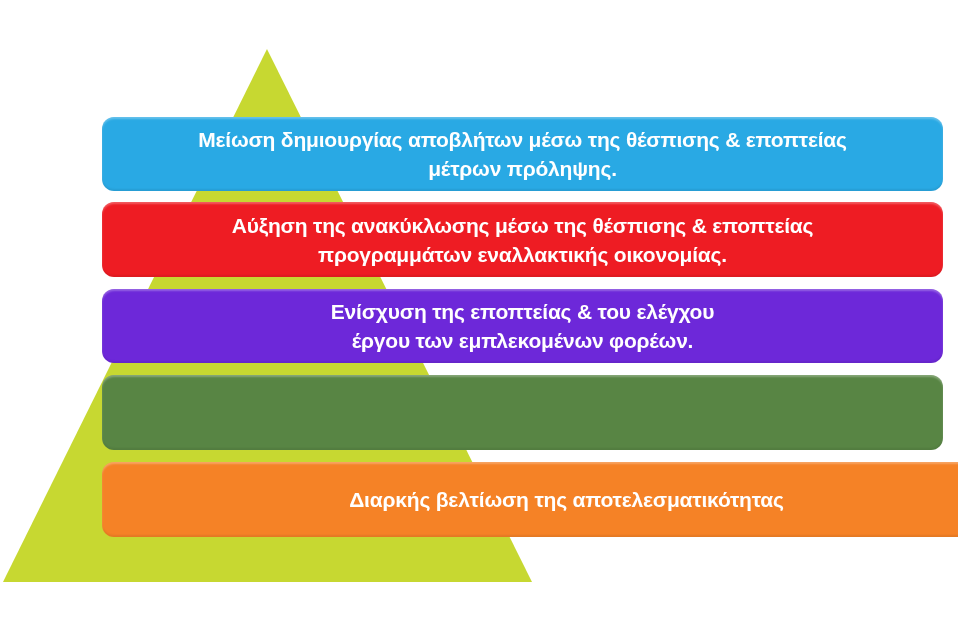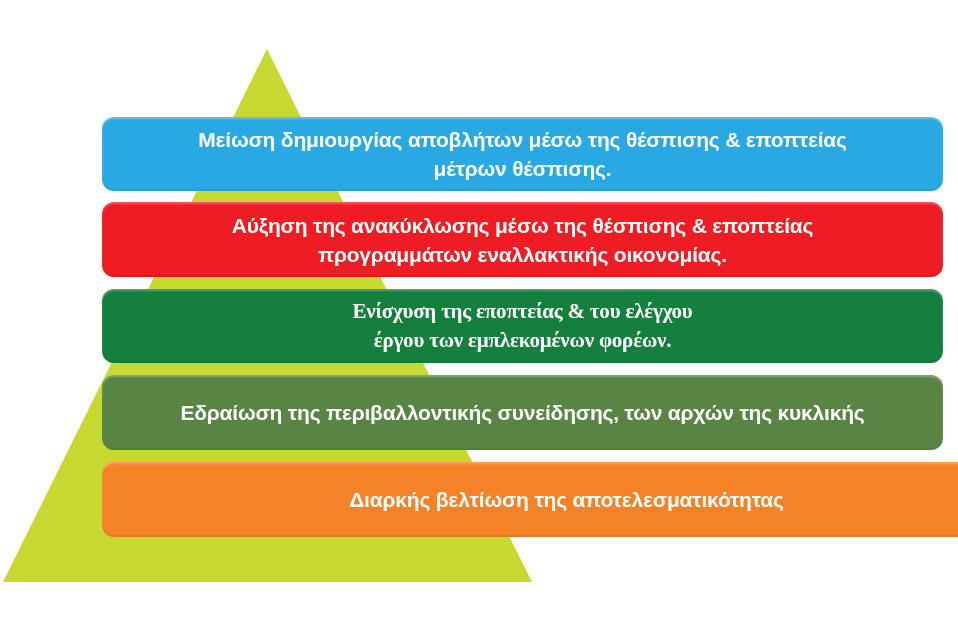--- a/index.html
+++ b/index.html
@@ -54,34 +54,33 @@
 </style>
 </head>
 <body>
 
 <div class="stage">
 
   <div class="triangle" style="background-color: rgb(199, 216, 49);"></div>
 
   <div class="level level-1" style="background-color: rgb(41, 169, 228);">
     <div class="line">Μείωση δημιουργίας αποβλήτων μέσω της θέσπισης &amp; εποπτείας</div>
-    <div class="line">μέτρων θέσπισης.</div>
+    <div class="line">μέτρων πρόληψης.</div>
   </div>
 
   <div class="level level-2" style="background-color: rgb(238, 28, 35);">
     <div class="line">Αύξηση της ανακύκλωσης μέσω της θέσπισης &amp; εποπτείας</div>
     <div class="line">προγραμμάτων εναλλακτικής οικονομίας.</div>
   </div>
 
-  <div class="level level-3" style="background-color: #15803d; font-family: Liberation Serif, serif;">
+  <div class="level level-3" style="background-color: #6d28d9;">
     <div class="line">Ενίσχυση της εποπτείας &amp; του ελέγχου</div>
     <div class="line">έργου των εμπλεκομένων φορέων.</div>
   </div>
 
   <div class="level level-4" style="background-color: rgb(88, 133, 68);">
-    <div class="line">Εδραίωση της περιβαλλοντικής συνείδησης, των αρχών της κυκλικής</div>
   </div>
 
   <div class="level level-5" style="background-color: rgb(245, 130, 38); padding-left: 44px;">
     <div class="line">Διαρκής βελτίωση της αποτελεσματικότητας</div>
   </div>
 
 </div>
 
 </body></html>

